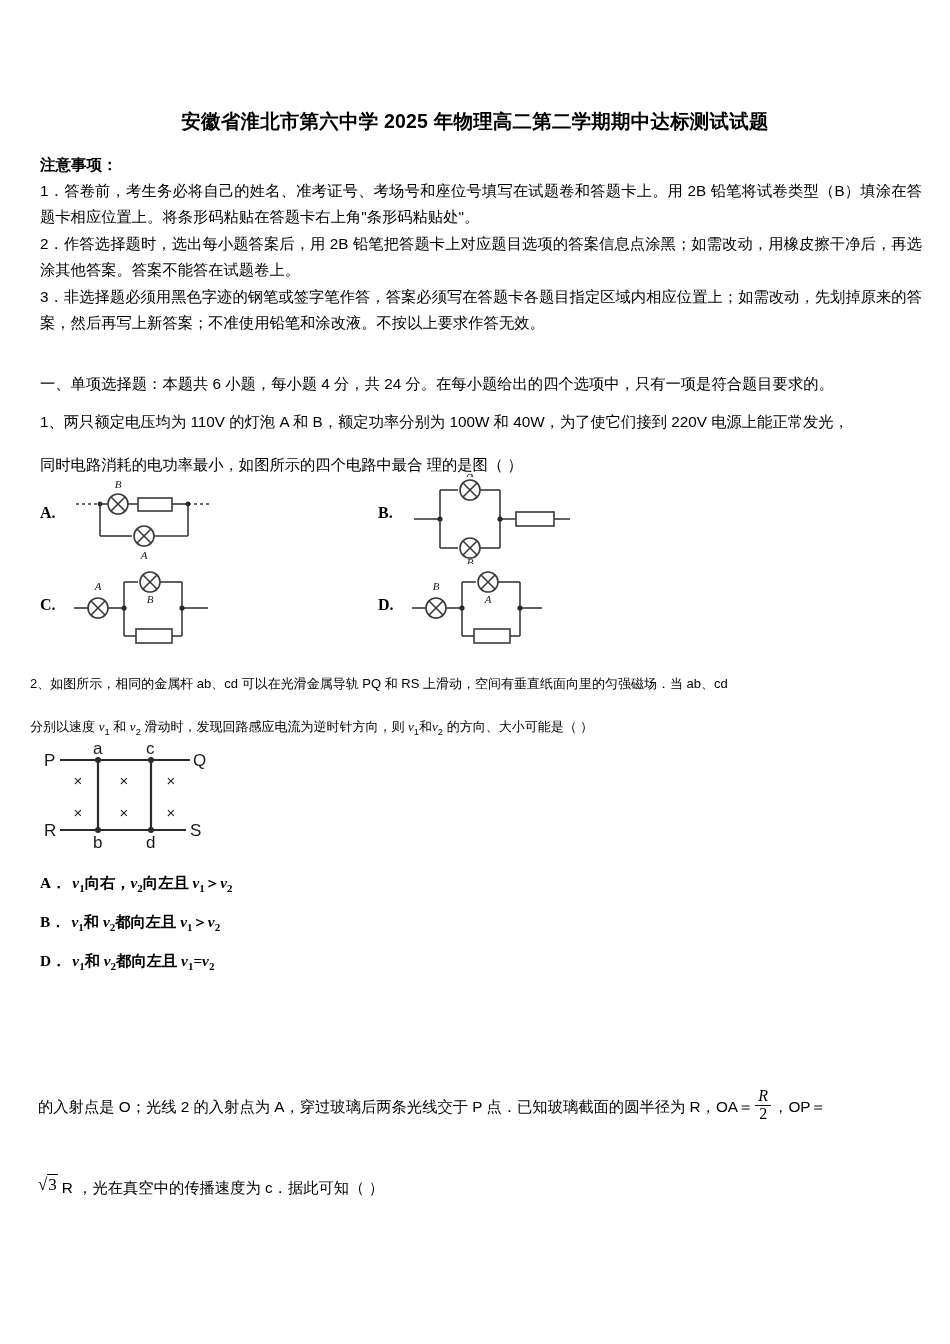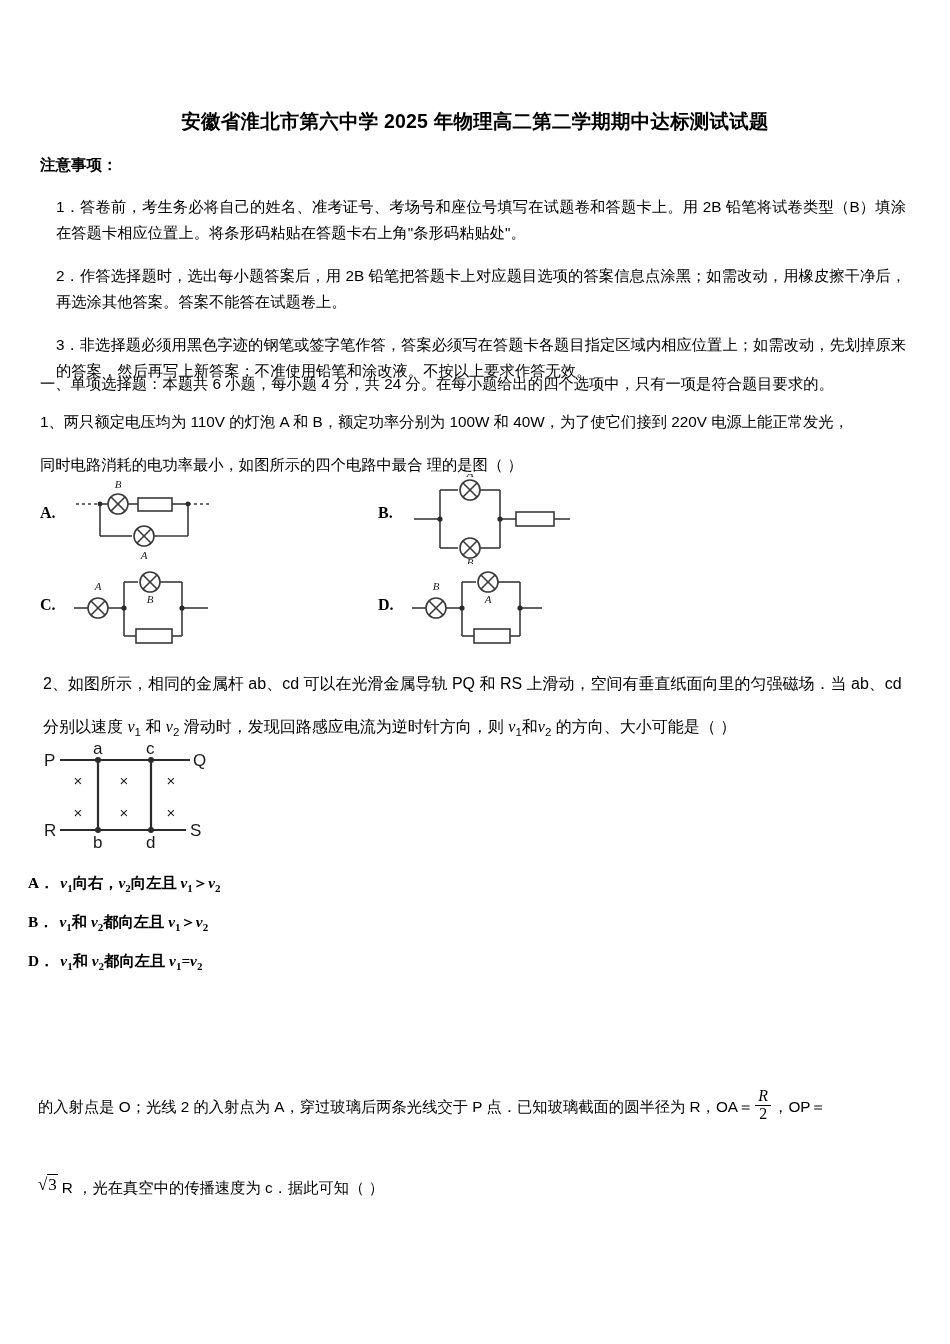--- a/index.html
+++ b/index.html
@@ -43,21 +43,21 @@
   .notice-list {
     position: absolute;
     left: 40px; top: 178px;
     width: 882px;
     font-size: 15.3px;
     line-height: 26.4px;
     text-align: justify;
     font-family: "Liberation Sans", "DejaVu Sans", sans-serif;
   }
   .notice-list p {
-    margin: 16px;
+    margin: 0;
     padding: 0;
     text-align: justify;
     text-justify: inter-character;
   }
   .section-head {
     position: absolute;
     left: 40px; top: 371px;
     width: 886px;
     font-size: 15.3px;
     line-height: 26px;
@@ -99,34 +99,34 @@
     font-family: "Liberation Serif", "DejaVu Serif", serif;
   }
   .circ-svg {
     position: absolute;
     left: 28px; top: 0px;
   }
 
   
   .q2-text {
     position: absolute;
-    left: 43px; top: 662px;
+    left: 30px; top: 662px;
     width: 890px;
-    font-size: 16px;
+    font-size: 13px;
     line-height: 43px;
     font-family: "Liberation Sans", "DejaVu Sans", sans-serif;
   }
   .q2-text p { margin: 0; }
   .rails-fig {
     position: absolute;
     left: 38px; top: 738px;
   }
   .q2-options {
     position: absolute;
-    left: 28px; top: 866px;
+    left: 40px; top: 866px;
     font-size: 15.3px;
     line-height: 33px;
     font-family: "Liberation Serif", "DejaVu Serif", serif;
     font-weight: bold;
   }
   .q2-options p { margin: 0; white-space: nowrap; }
   .q2-options .optlbl { margin-right: 6px; }
 
   
   .q3-line1 {

